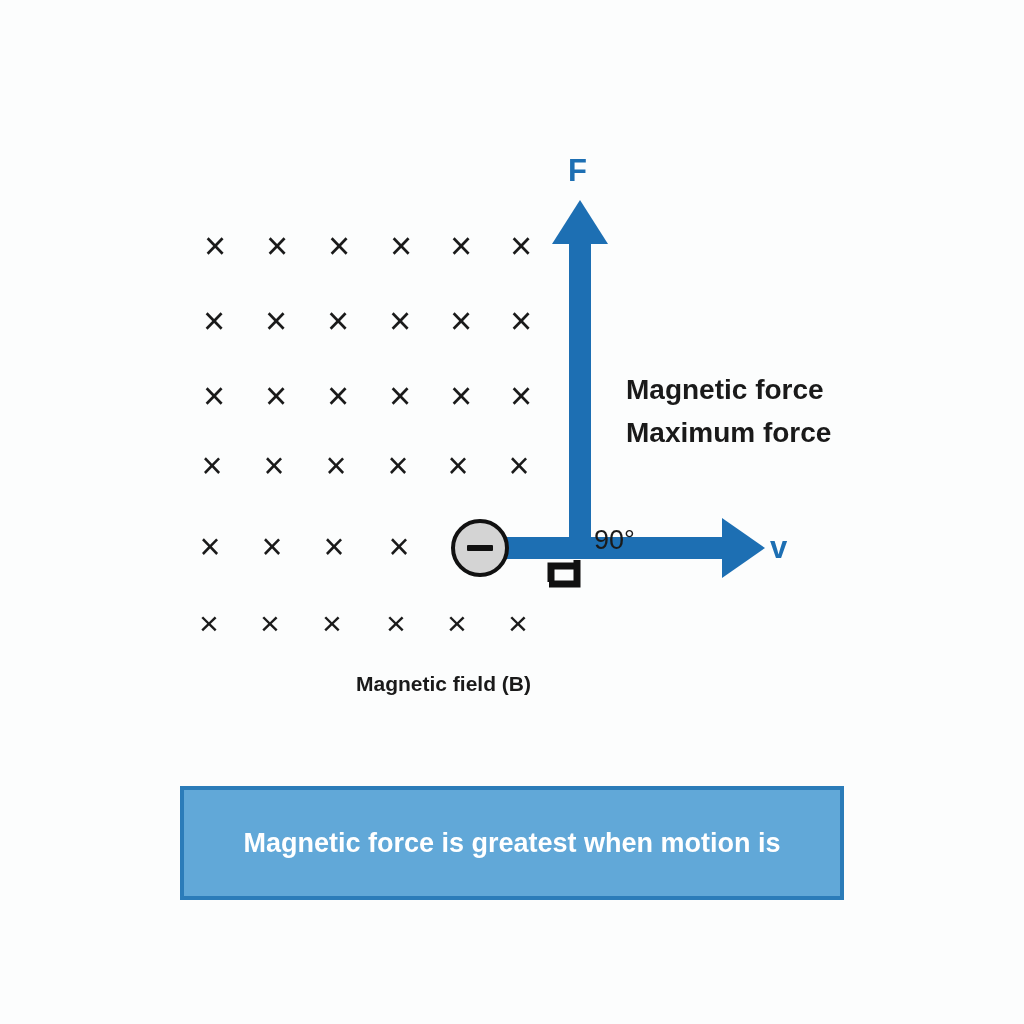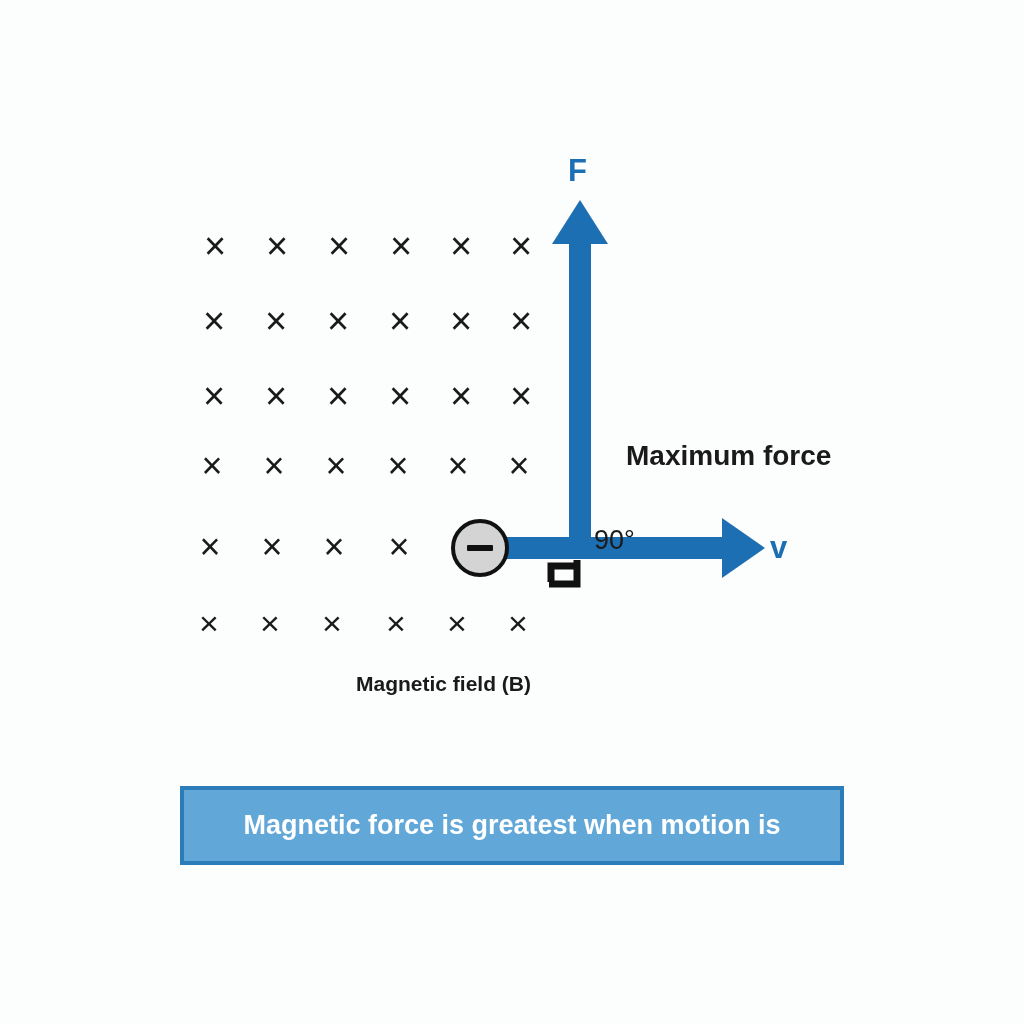--- a/index.html
+++ b/index.html
@@ -102,41 +102,41 @@
     position: absolute;
     left: 626px;
     font-family: "Liberation Sans", sans-serif;
     font-weight: bold;
     font-size: 28px;
     color: #1a1a1a;
     white-space: nowrap;
     line-height: 1.1;
   }
   #caption-line-1 { top: 375px; }
-  #caption-line-2 { top: 441px; }
+  #caption-line-2 { top: 418px; }
 
   #field-caption {
     position: absolute;
     left: 356px;
     top: 673px;
     font-family: "Liberation Sans", sans-serif;
     font-weight: bold;
     font-size: 21px;
     color: #1a1a1a;
     white-space: nowrap;
     line-height: 1;
   }
 
   
   #banner {
     position: absolute;
     left: 180px;
     top: 786px;
     width: 664px;
-    height: 79px;
+    height: 114px;
     box-sizing: border-box;
     background: #61a8d8;
     border: 4px solid #2b7cb9;
     display: flex;
     flex-direction: column;
     align-items: center;
     justify-content: center;
   }
   .banner-line {
     font-family: "Liberation Sans", sans-serif;
@@ -211,20 +211,21 @@
   <div id="charge" style="left:451px; top:519px;">
     <span id="charge-sign"></span>
   </div>
 
   <div class="vec-label" id="label-F">F</div>
 
   <div class="vec-label" id="label-v">v</div>
 
   <div id="angle-label">90°</div>
 
+  <div class="force-caption" id="caption-line-1">Magnetic force</div>
 
   <div class="force-caption" id="caption-line-2">Maximum force</div>
 
   <div id="field-caption">Magnetic field (B)</div>
 
   <div id="banner">
     <div class="banner-line">Magnetic force is greatest when motion is</div>
   </div>
 
 </div>

